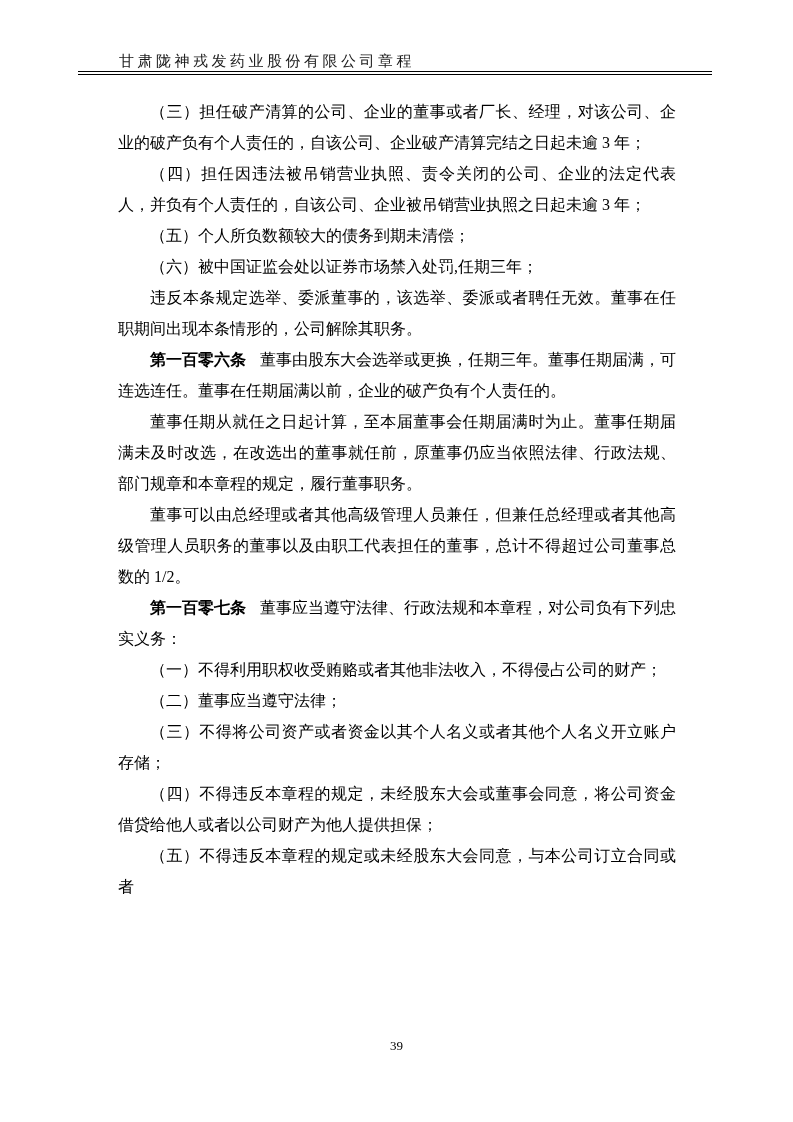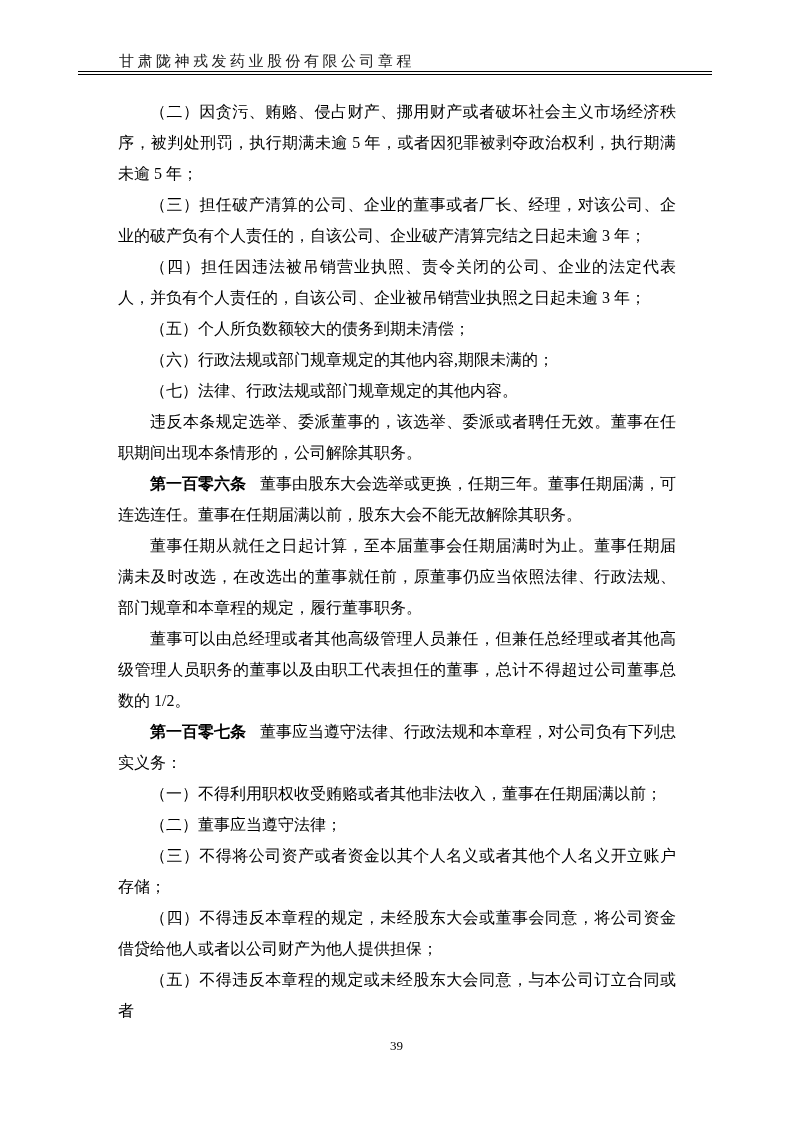--- a/index.html
+++ b/index.html
@@ -70,32 +70,30 @@
 </head>
 <body>
 
 <div class="page">
 
   <div class="doc-header-title">甘肃陇神戎发药业股份有限公司章程</div>
 
   <div class="header-rule"></div>
 
   <div class="doc-body">
-    <p class="para"><span>（二）因贪污、贿赂、侵占财产、挪用财产或者破坏社会主义市场经济秩序，被判处刑罚，执行期满未逾 5 年，或者因犯罪被剥夺政治权利，执行期满未逾 5 年；</span></p>
     <p class="para"><span>（三）担任破产清算的公司、企业的董事或者厂长、经理，对该公司、企业的破产负有个人责任的，自该公司、企业破产清算完结之日起未逾 3 年；</span></p>
     <p class="para"><span>（四）担任因违法被吊销营业执照、责令关闭的公司、企业的法定代表人，并负有个人责任的，自该公司、企业被吊销营业执照之日起未逾 3 年；</span></p>
     <p class="para"><span>（五）个人所负数额较大的债务到期未清偿；</span></p>
-    <p class="para"><span>（六）行政法规或部门规章规定的其他内容,期限未满的；</span></p>
-    <p class="para"><span>（七）法律、行政法规或部门规章规定的其他内容。</span></p>
+    <p class="para"><span>（六）被中国证监会处以证券市场禁入处罚,任期三年；</span></p>
     <p class="para"><span>违反本条规定选举、委派董事的，该选举、委派或者聘任无效。董事在任职期间出现本条情形的，公司解除其职务。</span></p>
-    <p class="para"><span class="article-label">第一百零六条</span><span>董事由股东大会选举或更换，任期三年。董事任期届满，可连选连任。董事在任期届满以前，股东大会不能无故解除其职务。</span></p>
+    <p class="para"><span class="article-label">第一百零六条</span><span>董事由股东大会选举或更换，任期三年。董事任期届满，可连选连任。董事在任期届满以前，企业的破产负有个人责任的。</span></p>
     <p class="para"><span>董事任期从就任之日起计算，至本届董事会任期届满时为止。董事任期届满未及时改选，在改选出的董事就任前，原董事仍应当依照法律、行政法规、部门规章和本章程的规定，履行董事职务。</span></p>
     <p class="para"><span>董事可以由总经理或者其他高级管理人员兼任，但兼任总经理或者其他高级管理人员职务的董事以及由职工代表担任的董事，总计不得超过公司董事总数的 1/2。</span></p>
     <p class="para"><span class="article-label">第一百零七条</span><span>董事应当遵守法律、行政法规和本章程，对公司负有下列忠实义务：</span></p>
-    <p class="para"><span>（一）不得利用职权收受贿赂或者其他非法收入，董事在任期届满以前；</span></p>
+    <p class="para"><span>（一）不得利用职权收受贿赂或者其他非法收入，不得侵占公司的财产；</span></p>
     <p class="para"><span>（二）董事应当遵守法律；</span></p>
     <p class="para"><span>（三）不得将公司资产或者资金以其个人名义或者其他个人名义开立账户存储；</span></p>
     <p class="para"><span>（四）不得违反本章程的规定，未经股东大会或董事会同意，将公司资金借贷给他人或者以公司财产为他人提供担保；</span></p>
     <p class="para"><span>（五）不得违反本章程的规定或未经股东大会同意，与本公司订立合同或者</span></p>
   </div>
 
   <div class="page-number">39</div>
 
 </div>
 

